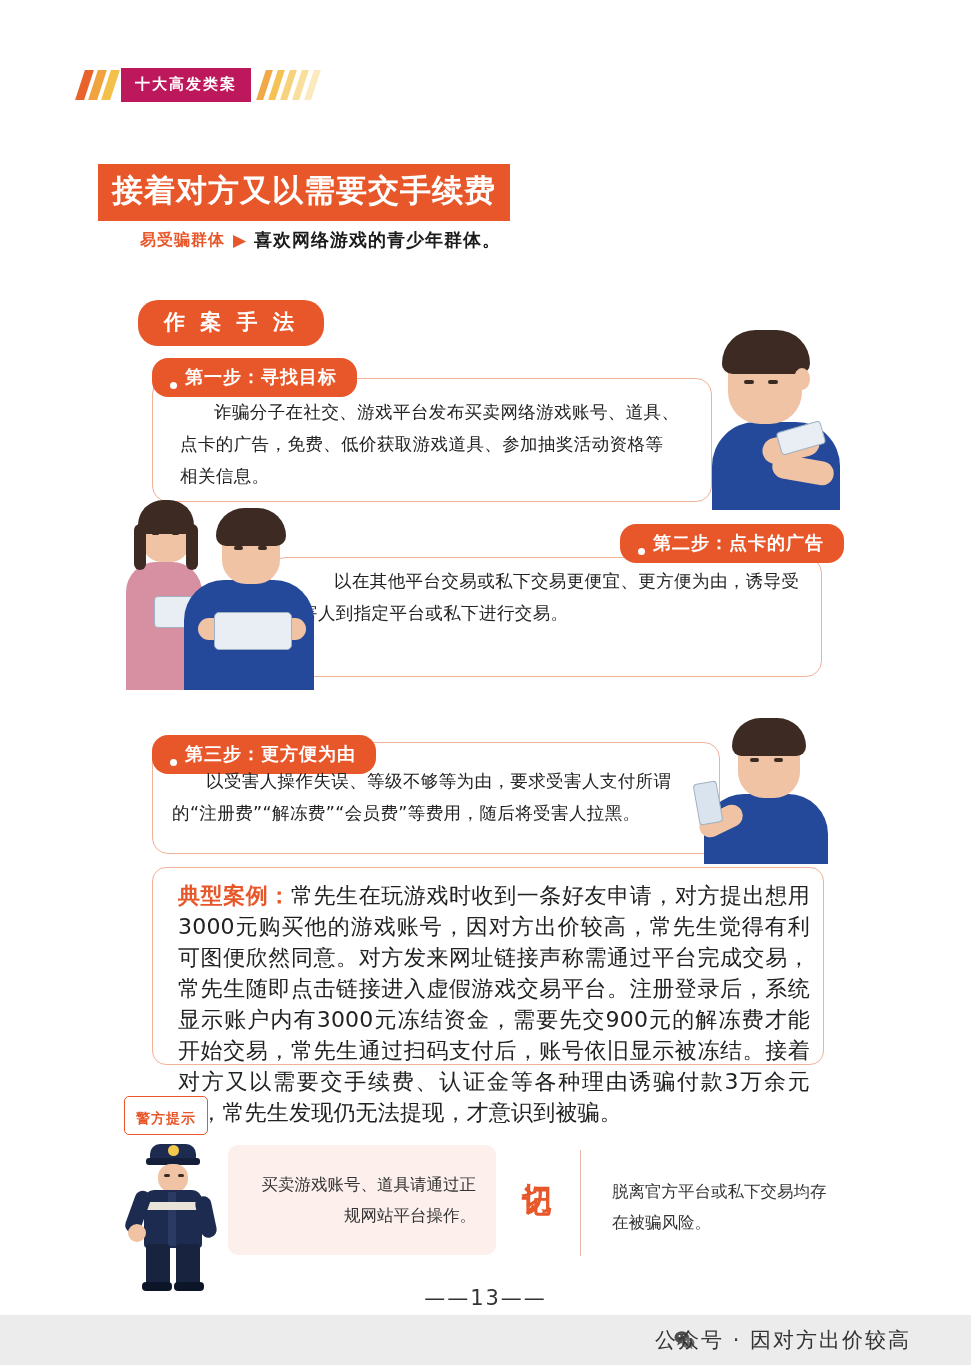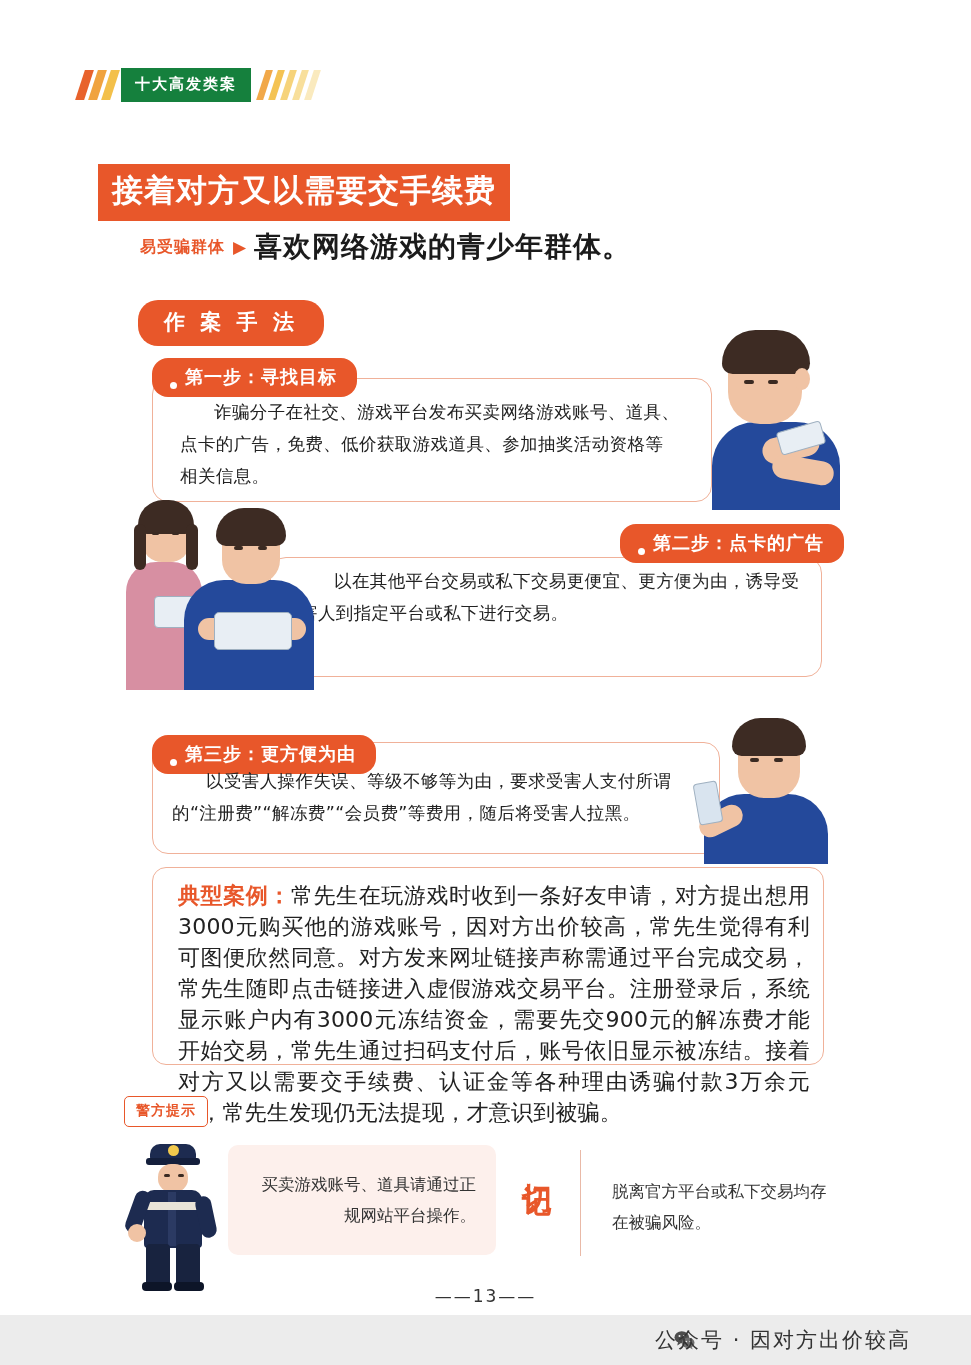--- a/index.html
+++ b/index.html
@@ -17,21 +17,21 @@
     display:flex;align-items:center;height:34px;
   }
   .hdr-slashes{display:flex;align-items:center;height:34px;}
   .hdr-slashes span{
     display:block;width:9px;height:30px;margin-right:4px;
     background:#e8622c;transform:skewX(-18deg);
   }
   .hdr-slashes span.s2{background:#f0a33f;}
   .hdr-slashes span.s3{background:#f3c04a;}
   .hdr-tag{
-    background:#15803d;color:#fff;
+    background:#be185d;color:#fff;
     font-size:15px;font-weight:bold;letter-spacing:2px;
     padding:6px 14px 7px 14px;margin-left:2px;
     height:34px;box-sizing:border-box;line-height:21px;
   }
   .hdr-slashes-right{display:flex;align-items:center;height:34px;margin-left:10px;}
   .hdr-slashes-right span{
     display:block;width:7px;height:30px;margin-right:5px;
     background:#f3c04a;transform:skewX(-18deg);opacity:.95;
   }
   .hdr-slashes-right span.r1{background:#f0a33f;}
@@ -52,21 +52,21 @@
     position:absolute;left:140px;top:228px;
     display:flex;align-items:center;
   }
   .subtitle .lab{
     color:#e8572a;font-size:16px;font-weight:bold;letter-spacing:1px;
   }
   .subtitle .arrow{
     color:#e8572a;font-size:17px;margin:0 8px;line-height:1;
   }
   .subtitle .val{
-    color:#1b1b1b;font-size:28px;font-weight:bold;letter-spacing:1px;
+    color:#1b1b1b;font-size:18px;font-weight:bold;letter-spacing:1px;
   }
 
   
   .method-pill{
     position:absolute;left:138px;top:300px;
     background:#e8572a;color:#fff;border-radius:20px;
     font-size:21px;font-weight:bold;letter-spacing:4px;
     padding:8px 26px 10px 26px;
   }
 
@@ -108,21 +108,21 @@
     font-size:22px;line-height:31px;color:#222;letter-spacing:.2px;
     text-align:justify;
   }
   .case-text b{color:#e8572a;font-weight:bold;}
 
   
   .tip-pill{
     position:absolute;left:124px;top:1096px;
     border:1.4px solid #e8572a;border-radius:5px;
     color:#e8572a;font-size:14px;font-weight:bold;letter-spacing:1px;
-    padding:5px 11px 6px 11px;background:#fff;
+    padding:13px 11px 6px 11px;background:#fff;
   }
   .tip-card{
     position:absolute;left:228px;top:1145px;width:268px;height:110px;
     background:#fdf0ec;border-radius:10px;
   }
   .tip-card .t{
     position:absolute;left:22px;top:24px;width:226px;
     font-size:16.5px;line-height:31px;color:#333;text-align:right;
   }
   .qiji{
@@ -136,21 +136,21 @@
     background:#e9b9a7;
   }
   .tip-right{
     position:absolute;left:612px;top:1176px;width:230px;
     font-size:16.5px;line-height:31px;color:#333;
   }
 
   
   .page-num{
     position:absolute;left:0;top:1286px;width:971px;text-align:center;
-    font-size:17px;color:#333;letter-spacing:2px;
+    font-size:21px;color:#333;letter-spacing:2px;
   }
   .footer-bar{
     position:absolute;left:0;top:1315px;width:971px;height:50px;
     background:#ececec;
   }
   .footer-text{
     position:absolute;right:60px;top:1326px;
     font-size:21px;color:#333;letter-spacing:2px;
   }
   .wechat-icon{

